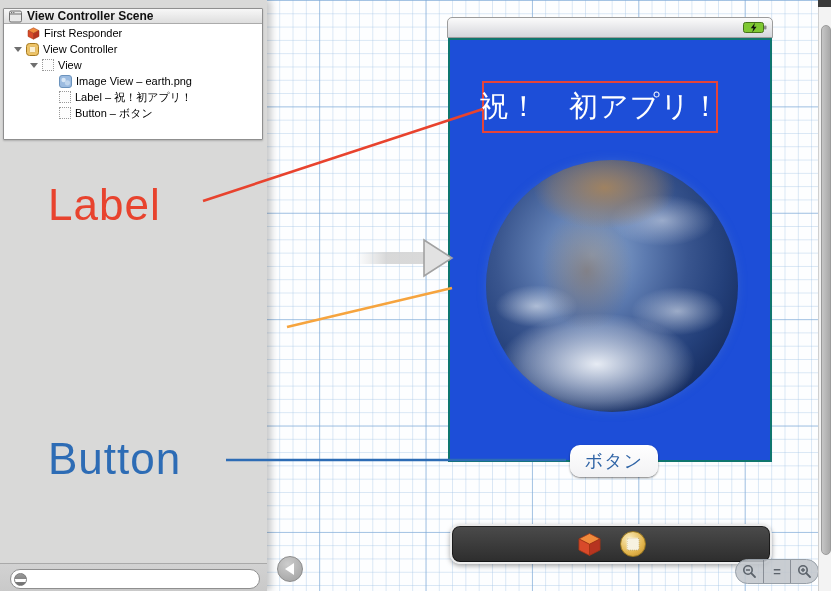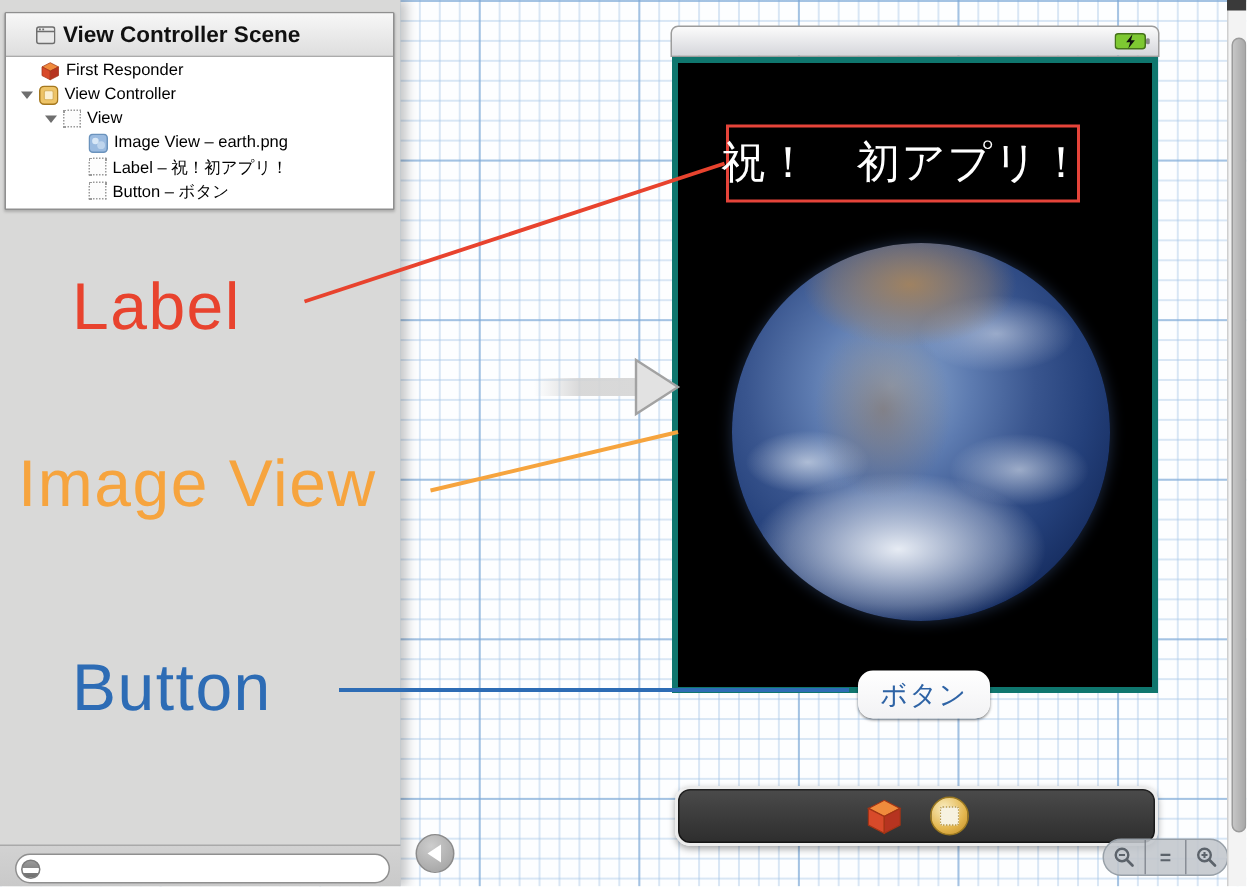--- a/index.html
+++ b/index.html
@@ -42,23 +42,23 @@
   }
   .filter-input { border:none; outline:none; background:transparent; flex:1; height:16px; font-size:11px; }
 
   
   .outline-panel {
     position:absolute; left:3px; top:8px; width:260px; height:132px;
     background:#fff; border:1px solid #8f8f8f; border-radius:1px;
     box-shadow:0 1px 2px rgba(0,0,0,0.2);
   }
   .outline-header {
-    height:29px; display:flex; align-items:center; gap:5px; padding-left:20px;
+    height:15px; display:flex; align-items:center; gap:5px; padding-left:5px;
     background:linear-gradient(#f7f7f7,#dedede); border-bottom:1px solid #ababab;
-    font-size:15px; font-weight:bold; color:#111;
+    font-size:12px; font-weight:bold; color:#111;
   }
   .outline-rows { padding-top:1px; }
   .o-row { display:flex; align-items:center; height:16px; font-size:11px; color:#000; white-space:nowrap; }
   .o-row .lbl { margin-left:4px; }
   .disc { width:0; height:0; border-left:4px solid transparent; border-right:4px solid transparent;
           border-top:5px solid #6f6f6f; margin-right:4px; flex:none; }
   .ti { width:13px; height:13px; flex:none; display:inline-block; }
   .pl-fr  { padding-left:23px; }
   .pl-vc  { padding-left:10px; }
   .pl-view{ padding-left:26px;align-items:center; }
@@ -82,21 +82,21 @@
 
   
   .statusbar {
     position:absolute; left:447px; top:17px; width:326px; height:21px; z-index:30;
     background:linear-gradient(#fbfbfb,#d5d6db); border:1px solid #9c9c9c;
     border-radius:5px 5px 0 0; display:flex; align-items:center; justify-content:flex-end;
     padding-right:4px;
   }
   .iphone-view {
     position:absolute; left:448px; top:38px; width:324px; height:424px; z-index:30;
-    background:#000000; border:4px solid #0f766e;
+    background:#1d4ed8; border:2px solid #0f766e;
   }
   .device-label-box {
     position:absolute; left:32px; top:41px; width:236px; height:52px;
     border:2px solid #e5443a; display:flex; align-items:center; justify-content:center;
     color:#fff; font-size:29px; font-weight:300; letter-spacing:1px; white-space:nowrap;
   }
   .earth {
     position:absolute; left:36px; top:120px; width:252px; height:252px; border-radius:50%;
     background:
       radial-gradient(ellipse 95px 55px at 47% 11%, rgba(163,131,94,0.95) 0%, rgba(163,131,94,0.35) 55%, transparent 75%),
@@ -216,21 +216,20 @@
 
         <div class="o-row pl-leaf">
           <span class="ti boxicon"></span>
           <span class="lbl">Button – ボタン</span>
         </div>
 
       </div>
     </div>
 
     <div class="ann ann-label">Label</div>
-    <div class="ann ann-image">Image View</div>
     <div class="ann ann-button">Button</div>
 
     <div class="filter-strip">
       <div class="filter-field">
         <span class="filter-icon"></span>
         <input class="filter-input" placeholder="" style="">
       </div>
     </div>
   </div>
 

